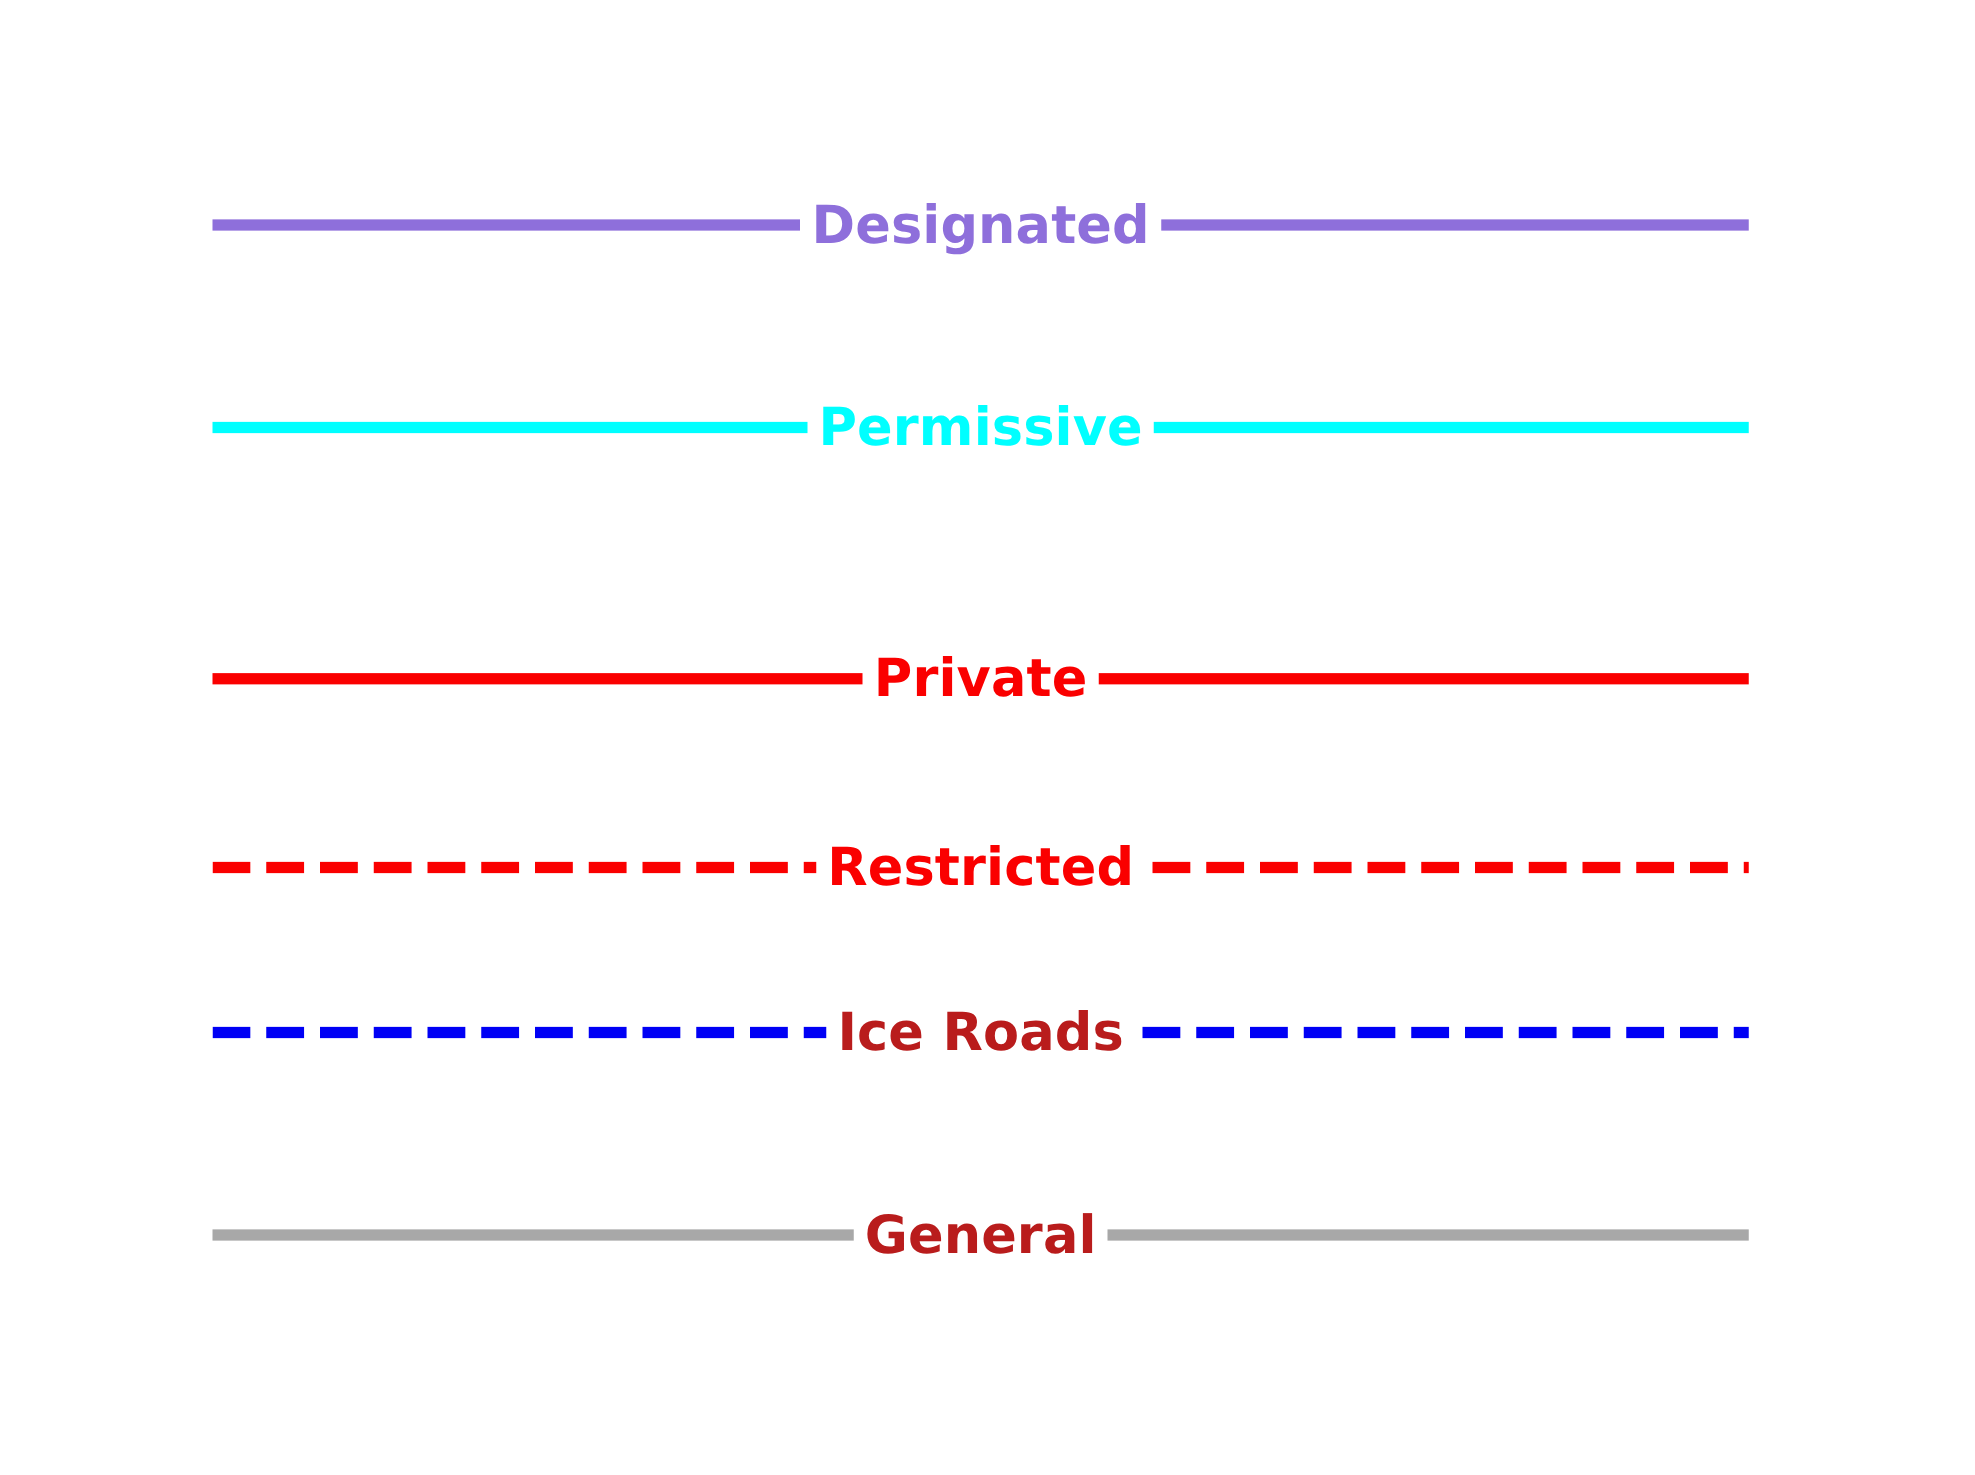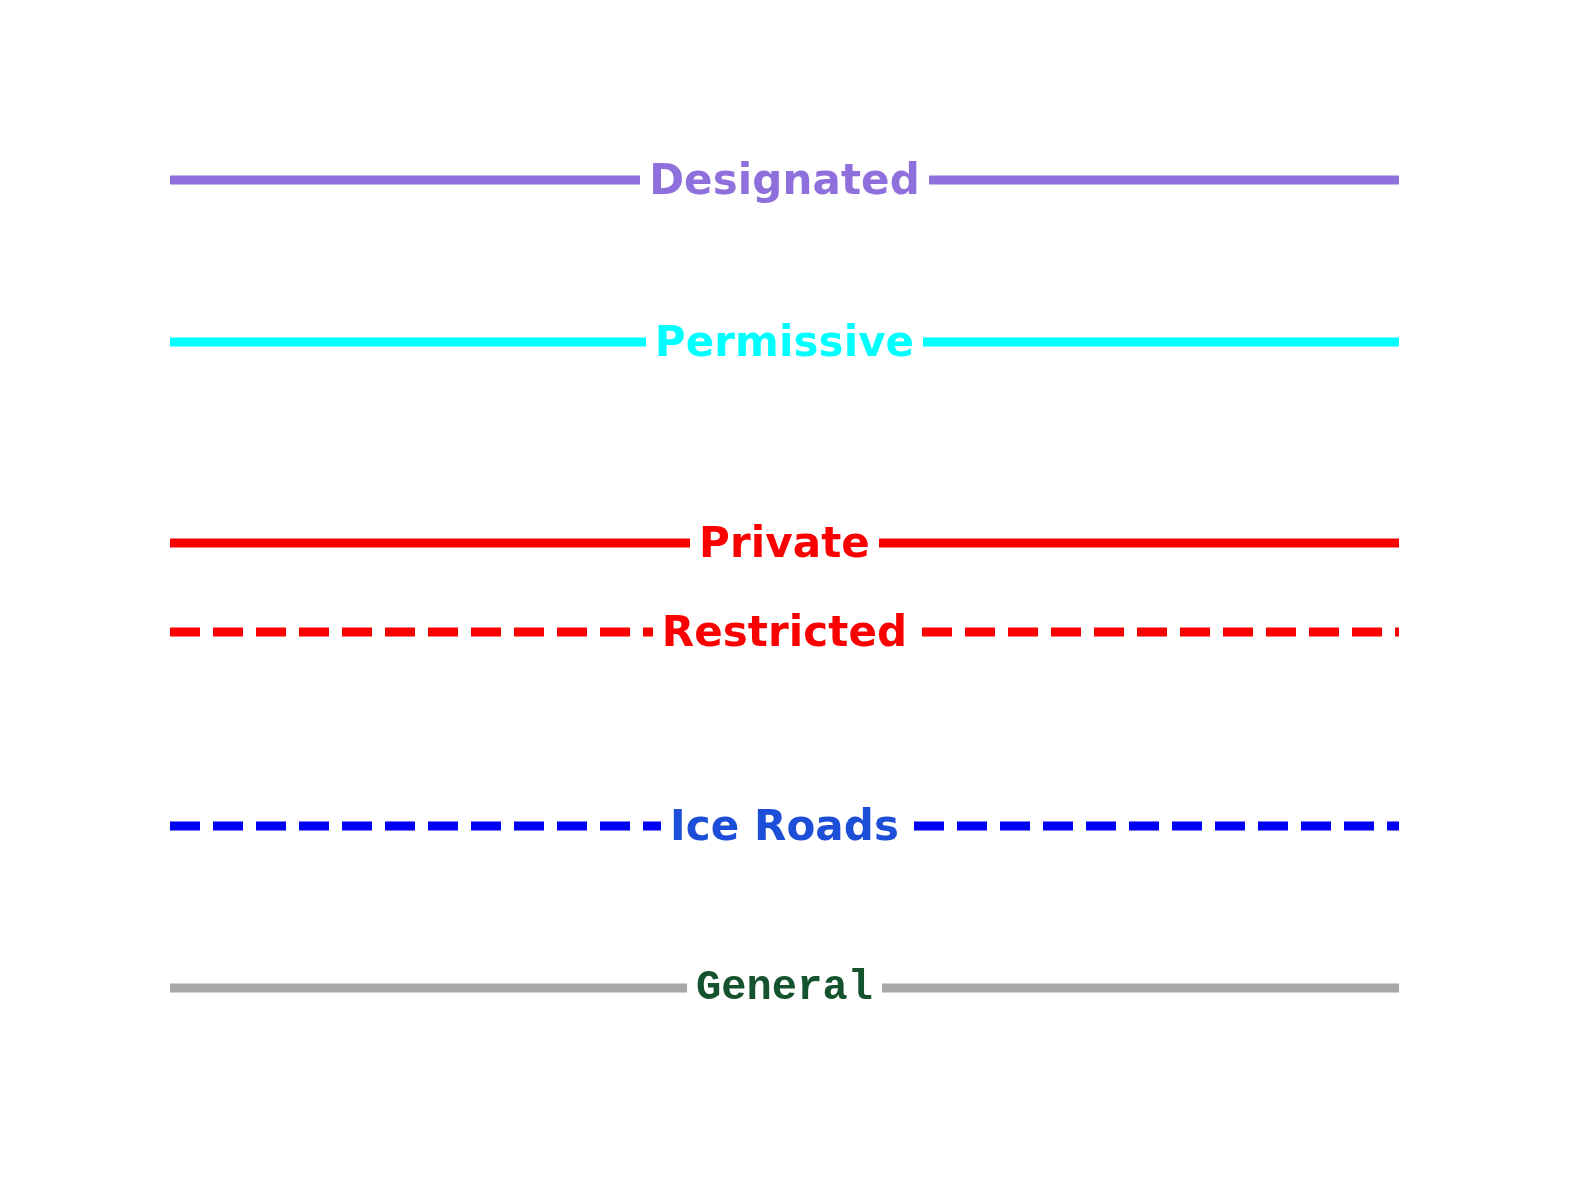--- a/index.html
+++ b/index.html
@@ -101,40 +101,40 @@
     </div>
     <div class="legend-row" style="top: 471px; margin-top: 40px;">
       <div class="seg left">
         <div class="solid" style="height: 9px; background: rgb(250, 0, 0);"></div>
       </div>
       <span class="legend-label" style="color: rgb(250, 0, 0);">Private</span>
       <div class="seg right">
         <div class="solid" style="height: 9px; background: rgb(250, 0, 0);"></div>
       </div>
     </div>
-    <div class="legend-row" style="top: 600px; align-items: center;">
+    <div class="legend-row" style="top: 662px; align-items: center;">
       <div class="seg left">
         <div class="dashed" style="height: 9px; background-image: linear-gradient(to right, rgb(250, 0, 0) 0px, rgb(250, 0, 0) 30px, rgba(0, 0, 0, 0) 30px, rgba(0, 0, 0, 0) 43px); background-size: 43px 9px;"></div>
       </div>
       <span class="legend-label" style="color: rgb(250, 0, 0);">Restricted</span>
       <div class="seg right">
         <div class="dashed" style="height: 9px; background-image: linear-gradient(to right, rgb(250, 0, 0) 0px, rgb(250, 0, 0) 30px, rgba(0, 0, 0, 0) 30px, rgba(0, 0, 0, 0) 43px); background-size: 43px 9px;"></div>
       </div>
     </div>
     <div class="legend-row" style="top: 794px;">
       <div class="seg left">
         <div class="dashed" style="height: 9px; background-image: linear-gradient(to right, rgb(0, 0, 245) 0px, rgb(0, 0, 245) 30px, rgba(0, 0, 0, 0) 30px, rgba(0, 0, 0, 0) 43px); background-size: 43px 9px;"></div>
       </div>
-      <span class="legend-label" style="color: #1d4ed8;">Ice Roads</span>
+      <span class="legend-label" style="color: #b91c1c;">Ice Roads</span>
       <div class="seg right">
         <div class="dashed" style="height: 9px; background-image: linear-gradient(to right, rgb(0, 0, 245) 0px, rgb(0, 0, 245) 30px, rgba(0, 0, 0, 0) 30px, rgba(0, 0, 0, 0) 43px); background-size: 43px 9px;"></div>
       </div>
     </div>
     <div class="legend-row" style="top: 956px;">
       <div class="seg left">
         <div class="solid" style="height: 9px; background: rgb(168, 168, 168);"></div>
       </div>
-      <span class="legend-label" style="color: #14532d; font-family: Liberation Mono, monospace;">General</span>
+      <span class="legend-label" style="color: #b91c1c;">General</span>
       <div class="seg right">
         <div class="solid" style="height: 9px; background: rgb(168, 168, 168);"></div>
       </div>
     </div>
   </div>
 
 </body></html>

